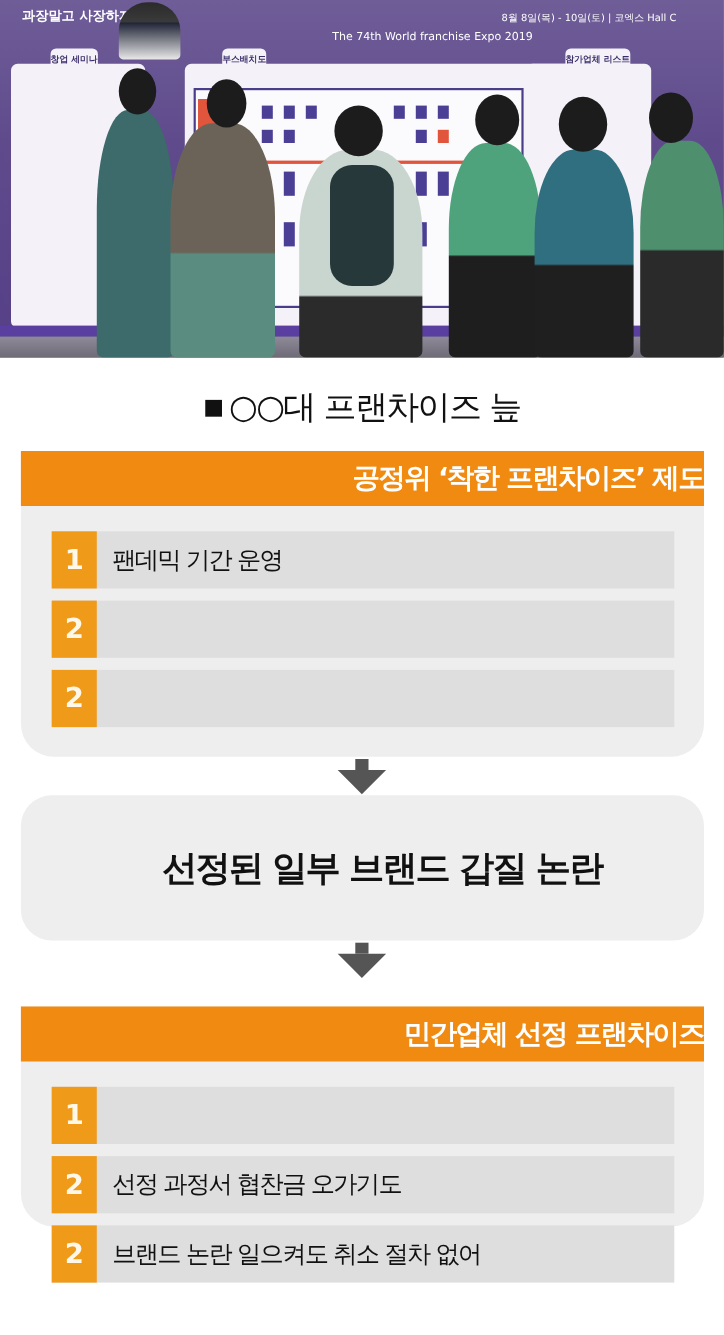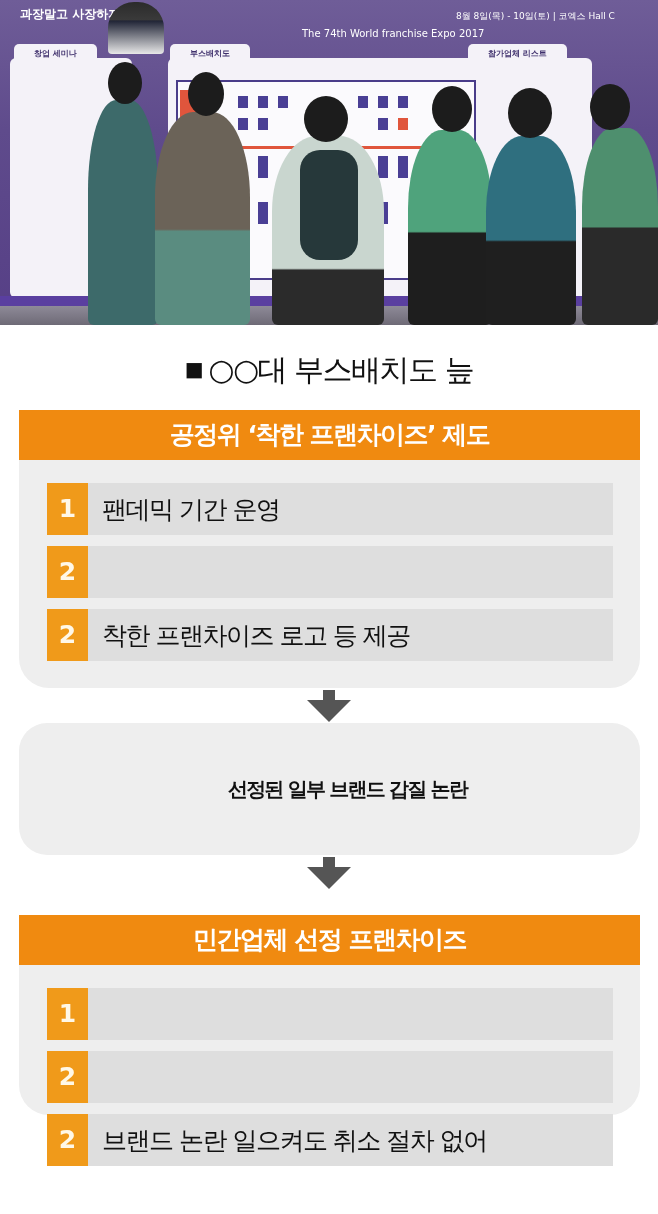--- a/index.html
+++ b/index.html
@@ -8,70 +8,70 @@
   
   .photo { position: absolute; left: 0; top: 0; width: 658px; height: 325px; overflow: hidden; background: #6b5a8e; }
   .photo .wall { position: absolute; inset: 0; background: linear-gradient(180deg, #6f5d98 0%, #5f4b8c 40%, #563f86 100%); }
   .photo .banner-left { position: absolute; left: 20px; top: 6px; color: #ffffff; font-size: 12px; font-weight: bold; }
   .photo .banner-title { position: absolute; left: 184px; top: 6px; color: #ffffff; font-size: 17px; font-weight: bold; letter-spacing: -0.5px; white-space: nowrap; }
   .photo .banner-title .hl { color: #ff5a7a; }
   .photo .banner-sub { position: absolute; left: 302px; top: 28px; color: #ffffff; font-size: 10px; white-space: nowrap; }
   .photo .banner-date { position: absolute; left: 456px; top: 10px; color: #ffffff; font-size: 9px; white-space: nowrap; }
   .photo .presenter { position: absolute; left: 108px; top: 2px; width: 56px; height: 52px; border-radius: 26px 26px 4px 4px; background: linear-gradient(180deg, #2b2b2b 0%, #3a3a3a 35%, #1f2335 36%, #e8e8e8 100%); }
   .photo .panel { position: absolute; background: #f4f2f8; border-radius: 6px; }
-  .photo .panel-tab { position: absolute; background: #f4f2f8; border-radius: 5px 5px 0 0; color: #3d2e6b; font-size: 8px; font-weight: bold; padding: 4px 20px; }
+  .photo .panel-tab { position: absolute; background: #f4f2f8; border-radius: 5px 5px 0 0; color: #3d2e6b; font-size: 8px; font-weight: bold; padding: 4px 0; margin-left: 32px; }
   .photo .p-left { left: 10px; top: 58px; width: 122px; height: 240px; }
   .photo .p-mid { left: 168px; top: 58px; width: 360px; height: 240px; }
   .photo .p-right { left: 478px; top: 58px; width: 114px; height: 240px; }
   .photo .map { position: absolute; left: 176px; top: 80px; width: 300px; height: 200px; border: 2px solid #4a3d8a; background: #fbfafd; }
   .photo .booth { position: absolute; width: 10px; height: 12px; background: #4a3f95; }
   .photo .redbar { position: absolute; background: #e0553c; }
   .photo .frame { position: absolute; left: 0; top: 296px; width: 658px; height: 10px; background: #5a3fa0; }
   .photo .floor { position: absolute; left: 0; top: 306px; width: 658px; height: 19px; background: linear-gradient(180deg, #8e8a98, #6e6a76); }
   .photo .person { position: absolute; border-radius: 40% 40% 6px 6px; }
   .photo .head { position: absolute; border-radius: 50%; background: #1c1c1c; }
 
   
   .headline { position: absolute; left: 0; top: 350px; width: 658px; text-align: center; font-size: 30px; color: #111111; letter-spacing: -1.5px; }
   .headline .sq { font-size: 20px; vertical-align: 4px; margin-right: 6px; }
 
   .card { position: absolute; left: 19px; width: 621px; background: #eeeeee; border-radius: 0 0 30px 30px; }
   .card-1 { top: 410px; height: 278px; }
   .card-2 { top: 915px; height: 200px; }
-  .card-header { height: 50px; background: #f08a10; color: #ffffff; font-size: 25px; font-weight: bold; text-align: center; line-height: 50px; letter-spacing: -1.5px; }
+  .card-header { height: 50px; background: #f08a10; color: #ffffff; font-size: 25px; font-weight: bold; text-align: right; line-height: 50px; letter-spacing: -1.5px; }
   .rows { position: absolute; left: 28px; top: 73px; width: 566px; }
   .row { position: relative; height: 52px; margin-bottom: 11px; background: #dedede; display: flex; align-items: center; }
   .row .num { width: 41px; height: 52px; background: #f09a1a; color: #fff8e8; font-size: 25px; font-weight: bold; text-align: center; line-height: 52px; flex: none; }
-  .row .txt { padding-left: 14px; font-size: 25px; color: #111111; letter-spacing: -1.5px; white-space: nowrap; }
+  .row .txt { padding-left: 14px; font-size: 22px; color: #111111; letter-spacing: -1.5px; white-space: nowrap; }
 
   .mid-box { position: absolute; left: 19px; top: 723px; width: 621px; height: 132px; background: #eeeeee; border-radius: 28px; text-align: center; display: flex; flex-direction: column; justify-content: center; }
-  .mid-box .line { font-size: 20px; font-weight: bold; color: #111111; letter-spacing: -1.8px; line-height: 42px; margin-left: 36px; }
+  .mid-box .line { font-size: 32px; font-weight: bold; color: #111111; letter-spacing: -1.8px; line-height: 42px; margin-left: 36px; }
 
   .arrow { position: absolute; left: 307px; width: 44px; height: 32px; }
   .arrow .stem { position: absolute; left: 16px; top: 0; width: 12px; height: 10px; background: #555555; }
   .arrow .tri { position: absolute; left: 0; top: 10px; width: 0; height: 0; border-left: 22px solid transparent; border-right: 22px solid transparent; border-top: 22px solid #555555; }
   .arrow-1 { top: 690px; }
   .arrow-2 { top: 857px; }
 </style>
 </head>
 <body>
 
 <div class="photo">
   <div class="wall"></div>
   <div class="banner-left">과장말고 사장하자!</div>
   <div class="presenter"></div>
-  <div class="banner-sub">The 74th World franchise Expo 2017</div>
+  <div class="banner-sub">The 74th World franchise Expo 2019</div>
   <div class="banner-date">8월 8일(목) - 10일(토) | 코엑스 Hall C</div>
 
   <div class="panel p-left"></div>
   <div class="panel-tab" style="left:14px;top:44px;">창업 세미나</div>
   <div class="panel p-mid"></div>
   <div class="panel-tab" style="left:170px;top:44px;">부스배치도</div>
   <div class="panel p-right"></div>
-  <div class="panel-tab" style="left:468px;top:44px;">참가업체 리스트</div>
+  <div class="panel-tab" style="left:482px;top:44px;">참가업체 리스트</div>
 
   <div class="map">
     <div class="redbar" style="left:2px;top:8px;width:22px;height:30px;"></div>
     <div class="redbar" style="left:60px;top:64px;width:200px;height:3px;"></div>
     <div class="booth" style="left:60px;top:14px;"></div>
     <div class="booth" style="left:80px;top:14px;"></div>
     <div class="booth" style="left:100px;top:14px;"></div>
     <div class="booth" style="left:180px;top:14px;"></div>
     <div class="booth" style="left:200px;top:14px;"></div>
     <div class="booth" style="left:220px;top:14px;"></div>
@@ -98,36 +98,35 @@
   <div class="head" style="left:304px;top:96px;width:44px;height:46px;"></div>
   <div class="person" style="left:408px;top:130px;width:84px;height:195px;background:linear-gradient(180deg,#4fa37c 0%,#4fa37c 52%,#1e1e1e 53%);"></div>
   <div class="head" style="left:432px;top:86px;width:40px;height:46px;"></div>
   <div class="person" style="left:486px;top:136px;width:90px;height:189px;background:linear-gradient(180deg,#2f6f7f 0%,#2f6f7f 55%,#1f1f1f 56%);"></div>
   <div class="head" style="left:508px;top:88px;width:44px;height:50px;"></div>
   <div class="person" style="left:582px;top:128px;width:76px;height:197px;background:linear-gradient(180deg,#4e8f6e 0%,#4e8f6e 50%,#2a2a2a 51%);"></div>
   <div class="head" style="left:590px;top:84px;width:40px;height:46px;"></div>
 </div>
 
 <div class="headline">
-  <span class="sq">■</span><span>○○대 부스배치도 늪</span>
+  <span class="sq">■</span><span>○○대 프랜차이즈 늪</span>
 </div>
 
 <div class="card card-1">
   <div class="card-header">공정위 ‘착한 프랜차이즈’ 제도</div>
   <div class="rows">
     <div class="row">
       <div class="num">1</div>
       <div class="txt">팬데믹 기간 운영</div>
     </div>
     <div class="row">
       <div class="num">2</div>
     </div>
     <div class="row">
       <div class="num">2</div>
-      <div class="txt">착한 프랜차이즈 로고 등 제공</div>
     </div>
   </div>
 </div>
 
 <div class="arrow arrow-1">
   <div class="stem"></div>
     <div class="tri"></div>
 </div>
 
 <div class="mid-box">
@@ -140,19 +139,20 @@
 </div>
 
 <div class="card card-2">
   <div class="card-header">민간업체 선정 프랜차이즈</div>
   <div class="rows">
     <div class="row">
       <div class="num">1</div>
     </div>
     <div class="row">
       <div class="num">2</div>
+      <div class="txt">선정 과정서 협찬금 오가기도</div>
     </div>
     <div class="row">
       <div class="num">2</div>
       <div class="txt">브랜드 논란 일으켜도 취소 절차 없어</div>
     </div>
   </div>
 </div>
 
 </body></html>

